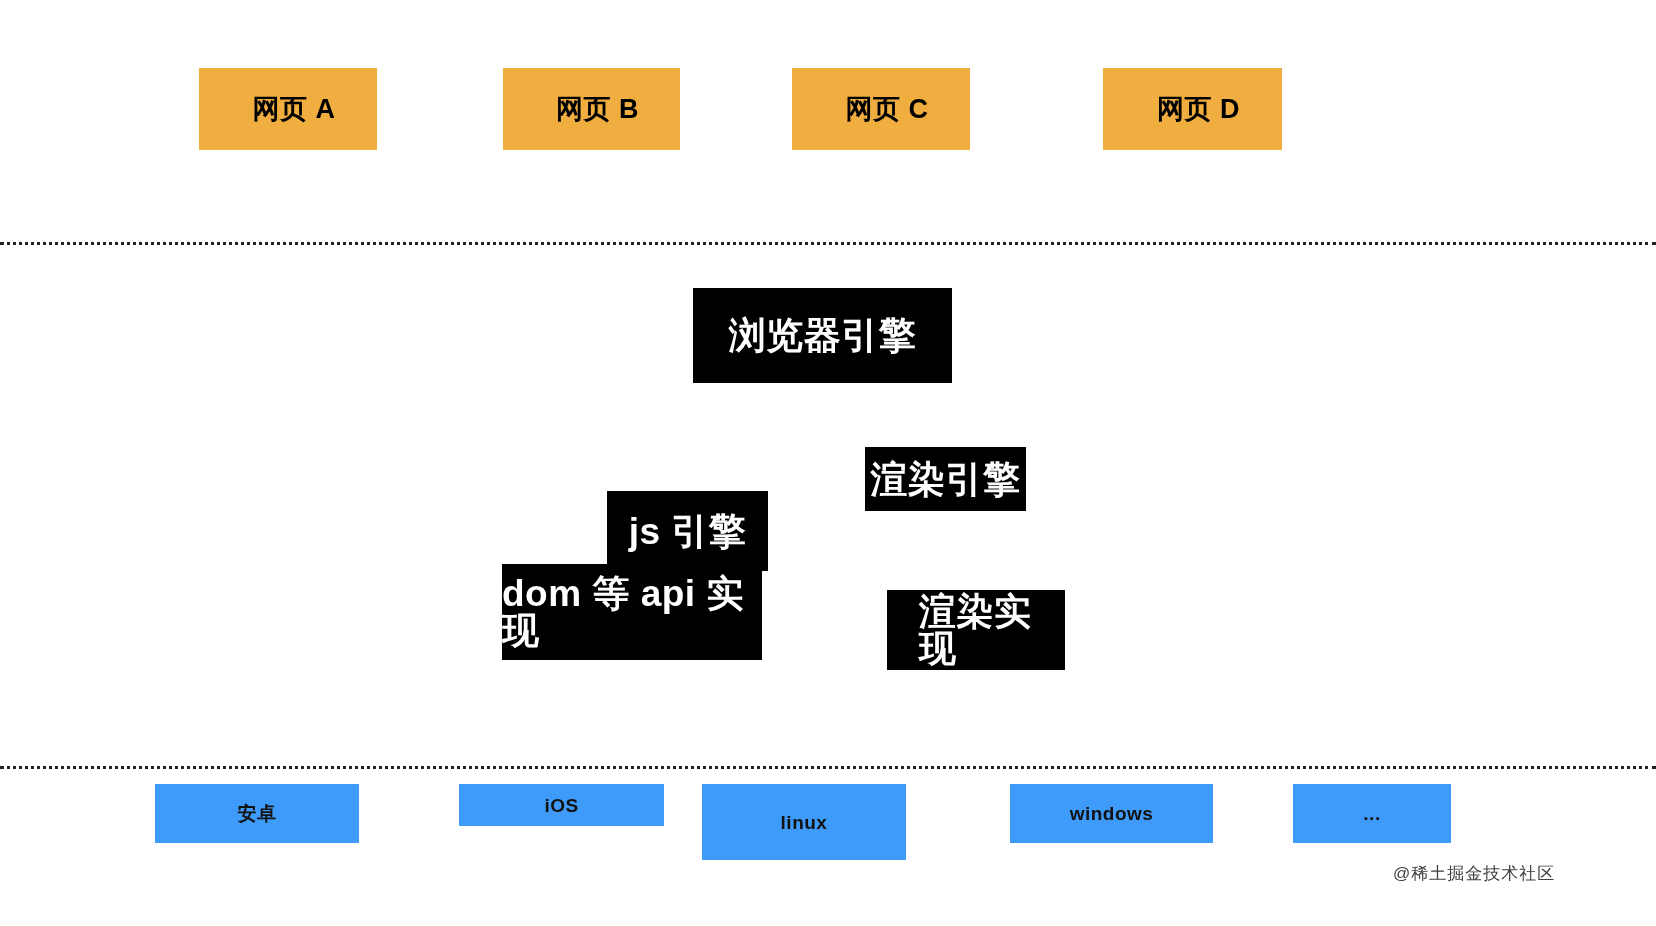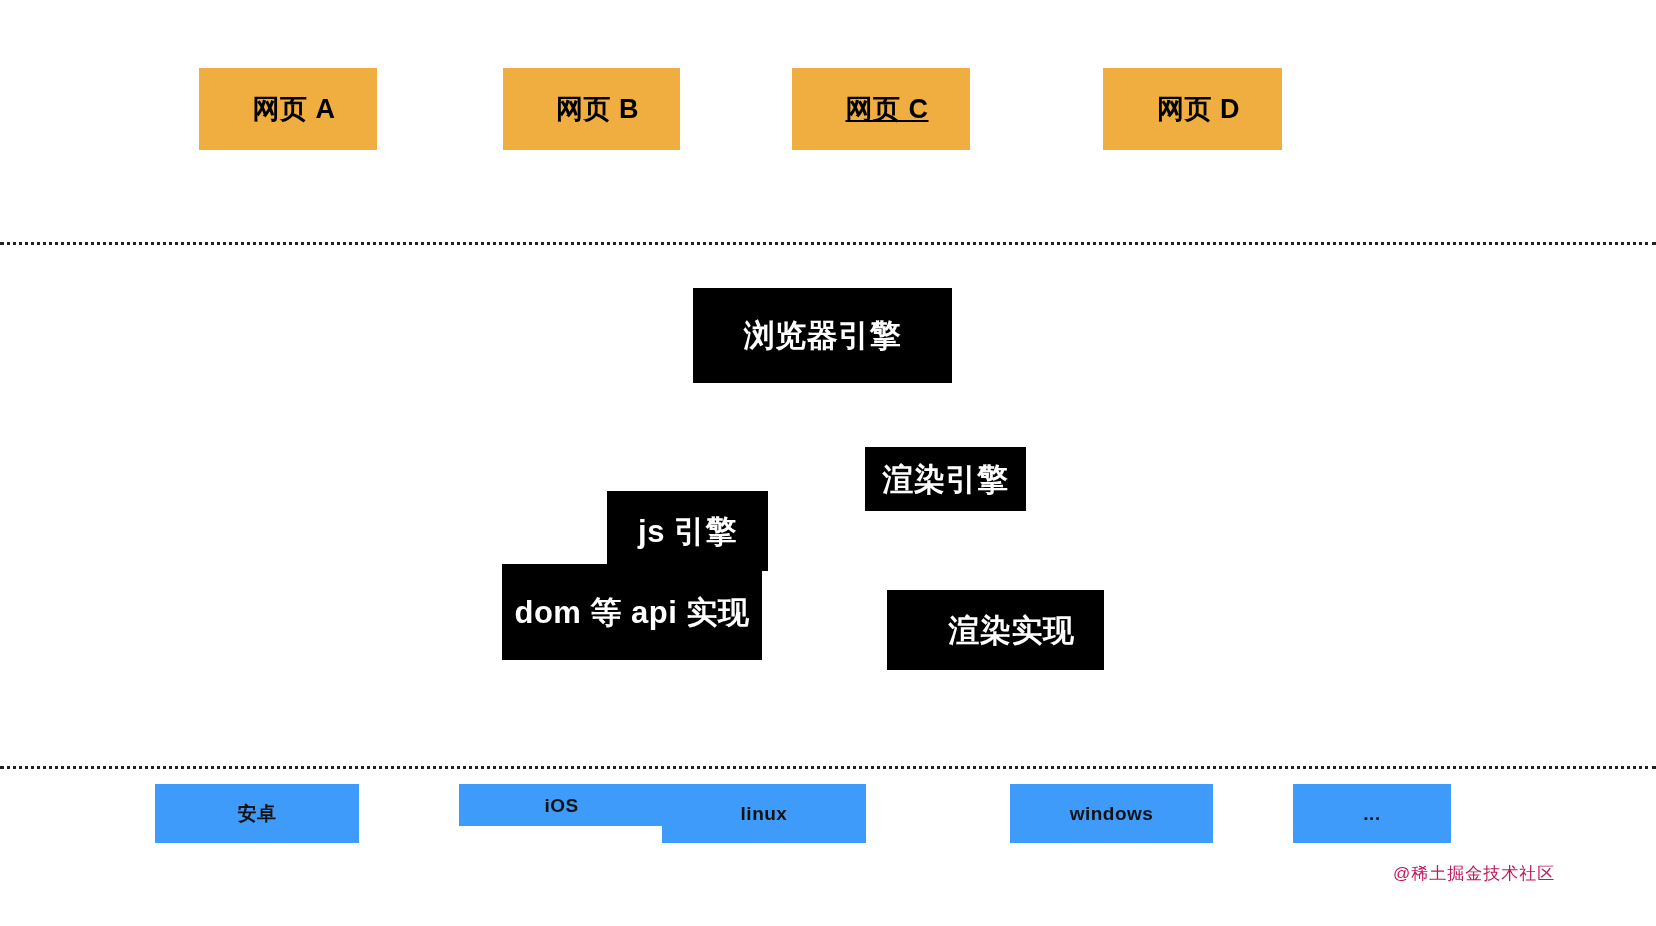--- a/index.html
+++ b/index.html
@@ -30,89 +30,89 @@
   }
   .box-web {
     background: #EFAE3F;
     color: #000000;
     font-size: 27px;
     padding-left: 12px;
   }
   .box-engine {
     background: #000000;
     color: #ffffff;
-    font-size: 31px;
+    font-size: 37px;
   }
   .box-os {
     background: #3E9BFA;
     color: #121212;
     font-size: 19px;
   }
   .divider {
     position: absolute;
     left: 0;
     width: 1656px;
     height: 0;
     border-top: 3px dotted #222222;
   }
   .watermark {
     position: absolute;
     font-size: 17px;
-    color: #be185d;
+    color: #404040;
     font-weight: normal;
     letter-spacing: 1px;
     white-space: nowrap;
     user-select: none;
   }
 </style>
 </head>
 <body>
 
 <div id="canvas">
 
   <div class="box box-web" style="left: 199px; top: 68px; width: 178px; height: 82px;">
     <span>网页 A</span>
   </div>
   <div class="box box-web" style="left: 503px; top: 68px; width: 177px; height: 82px; text-align: right;">
     <span>网页 B</span>
   </div>
-  <div class="box box-web" style="left: 792px; top: 68px; width: 178px; height: 82px; text-decoration: underline;">
+  <div class="box box-web" style="left: 792px; top: 68px; width: 178px; height: 82px;">
     <span>网页 C</span>
   </div>
   <div class="box box-web" style="left: 1103px; top: 68px; width: 179px; height: 82px;">
     <span>网页 D</span>
   </div>
 
   <div class="divider" style="top: 242px;"></div>
 
   <div class="box box-engine" style="left: 693px; top: 288px; width: 259px; height: 95px;">
     <span>浏览器引擎</span>
   </div>
   <div class="box box-engine" style="left: 607px; top: 447px; width: 161px; height: 80px; margin-top: 44px;">
     <span>js 引擎</span>
   </div>
   <div class="box box-engine" style="left: 865px; top: 447px; width: 161px; height: 64px;">
     <span>渲染引擎</span>
   </div>
   <div class="box box-engine" style="left: 502px; top: 564px; width: 260px; height: 96px;">
     <span>dom 等 api 实现</span>
   </div>
-  <div class="box box-engine" style="left: 887px; top: 590px; width: 217px; height: 80px; padding-left: 32px;">
+  <div class="box box-engine" style="left: 887px; top: 590px; width: 178px; height: 80px; padding-left: 32px;">
     <span>渲染实现</span>
   </div>
 
   <div class="divider" style="top: 766px;"></div>
 
   <div class="box box-os" style="left: 155px; top: 784px; width: 204px; height: 59px;">
     <span>安卓</span>
   </div>
   <div class="box box-os" style="left: 420px; top: 784px; width: 205px; height: 42px; margin-left: 39px;">
     <span>iOS</span>
   </div>
-  <div class="box box-os" style="left: 662px; top: 784px; width: 204px; height: 59px;">
+  <div class="box box-os" style="left: 702px; top: 784px; width: 204px; height: 76px;">
     <span>linux</span>
   </div>
   <div class="box box-os" style="left: 1010px; top: 784px; width: 203px; height: 59px;">
     <span>windows</span>
   </div>
   <div class="box box-os" style="left: 1293px; top: 784px; width: 158px; height: 59px;">
     <span>...</span>
   </div>
 
   <div class="watermark" style="left: 1393px; top: 862px;">@稀土掘金技术社区</div>

